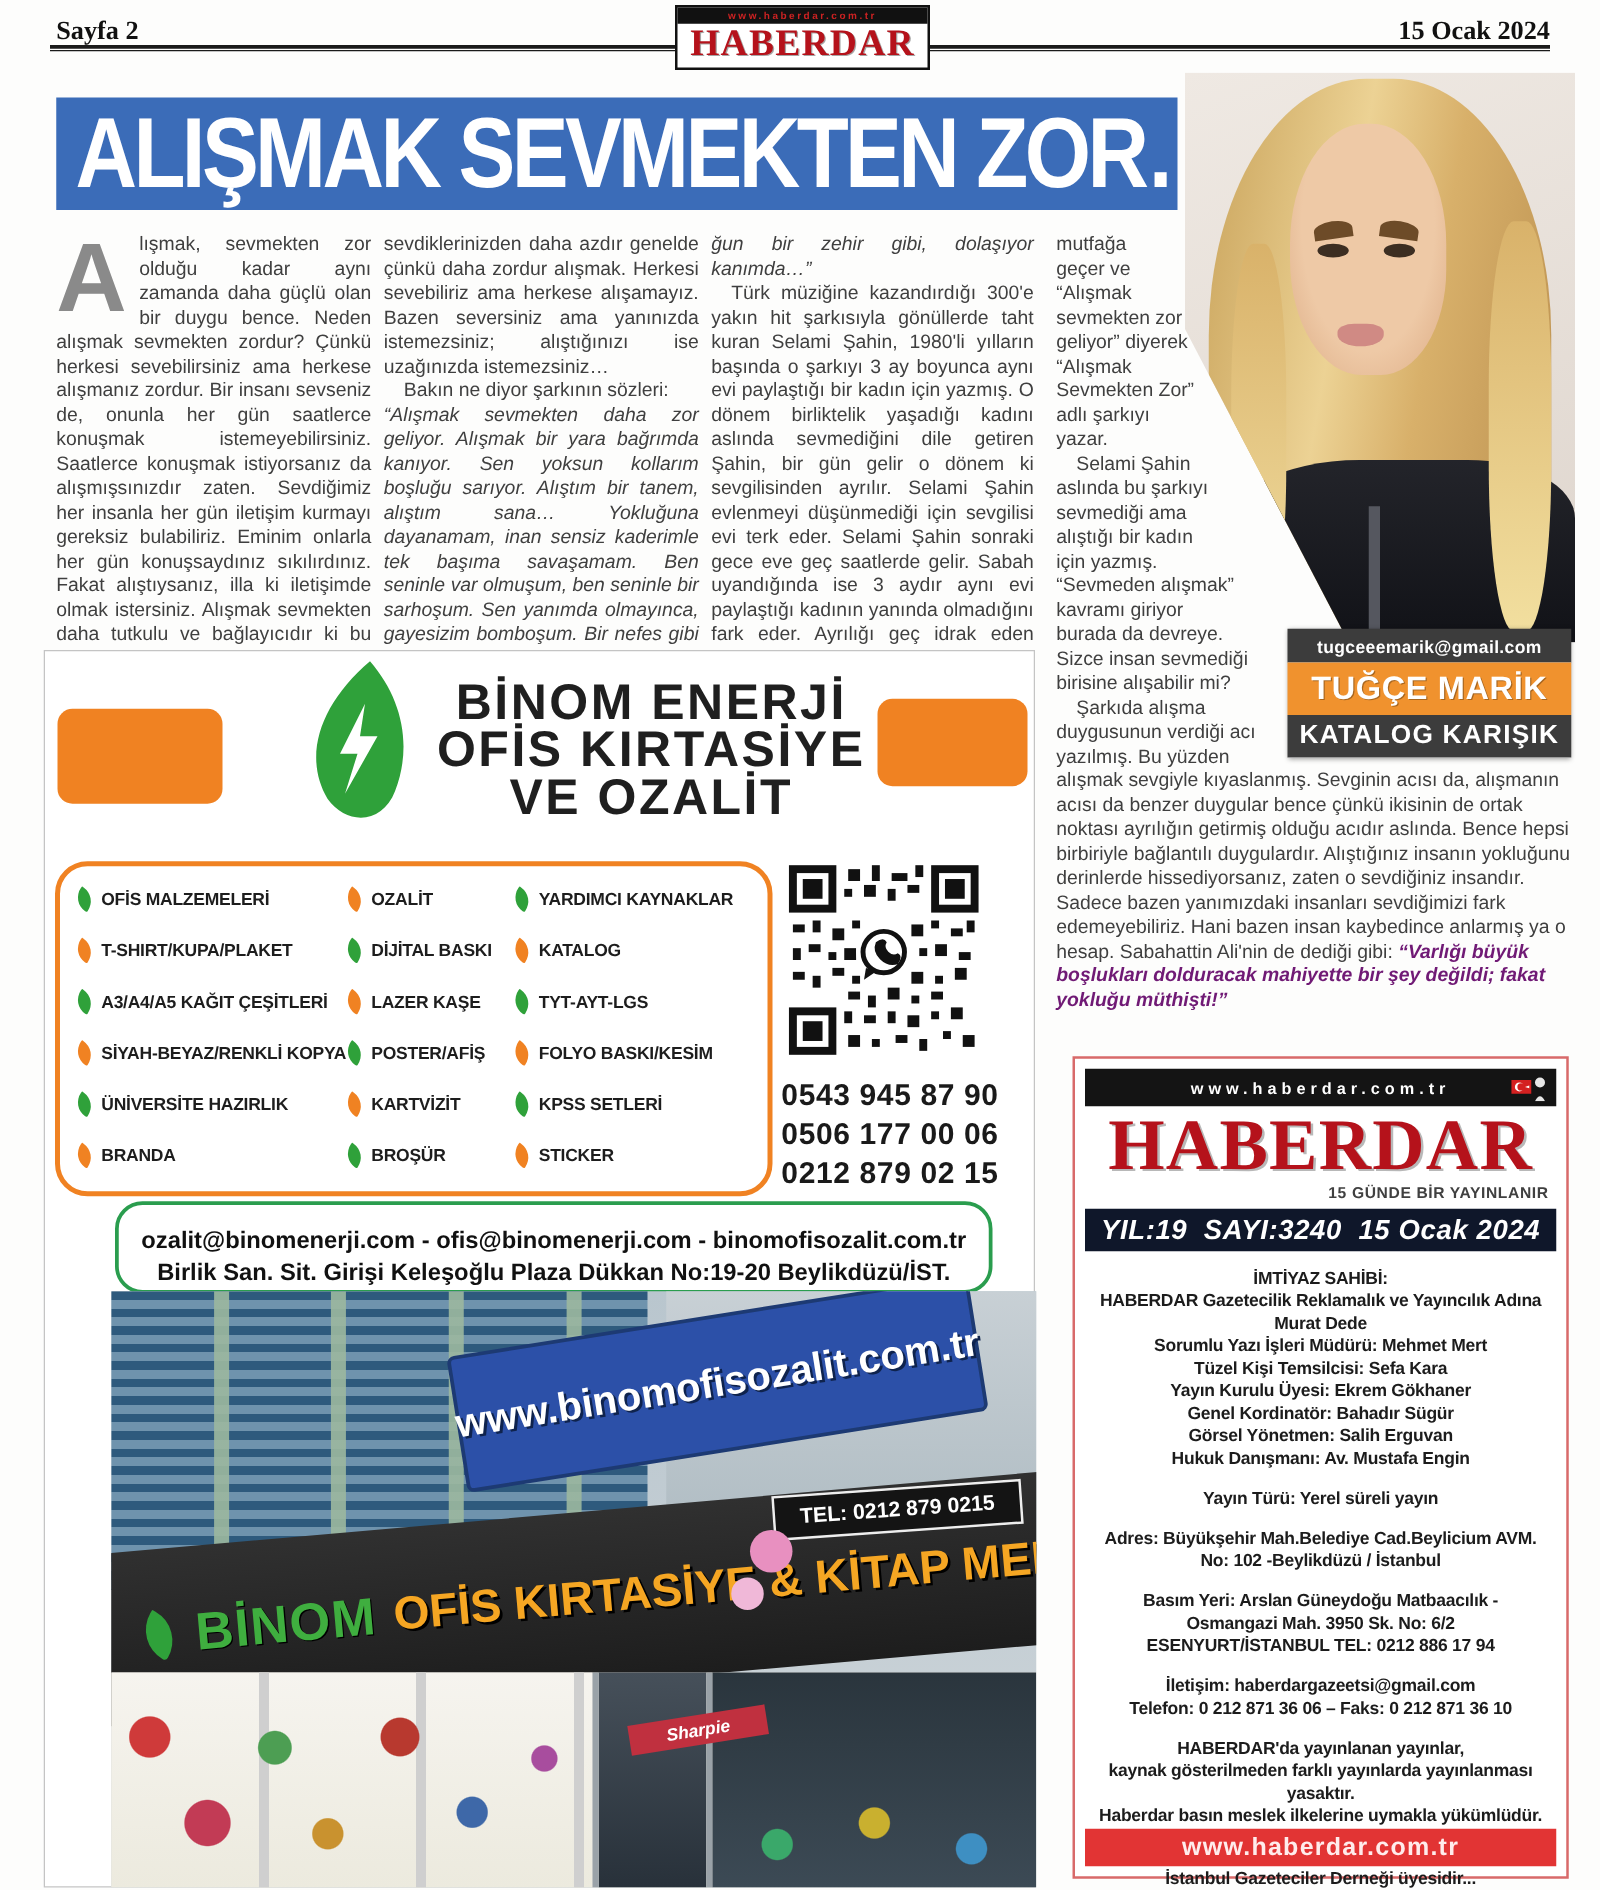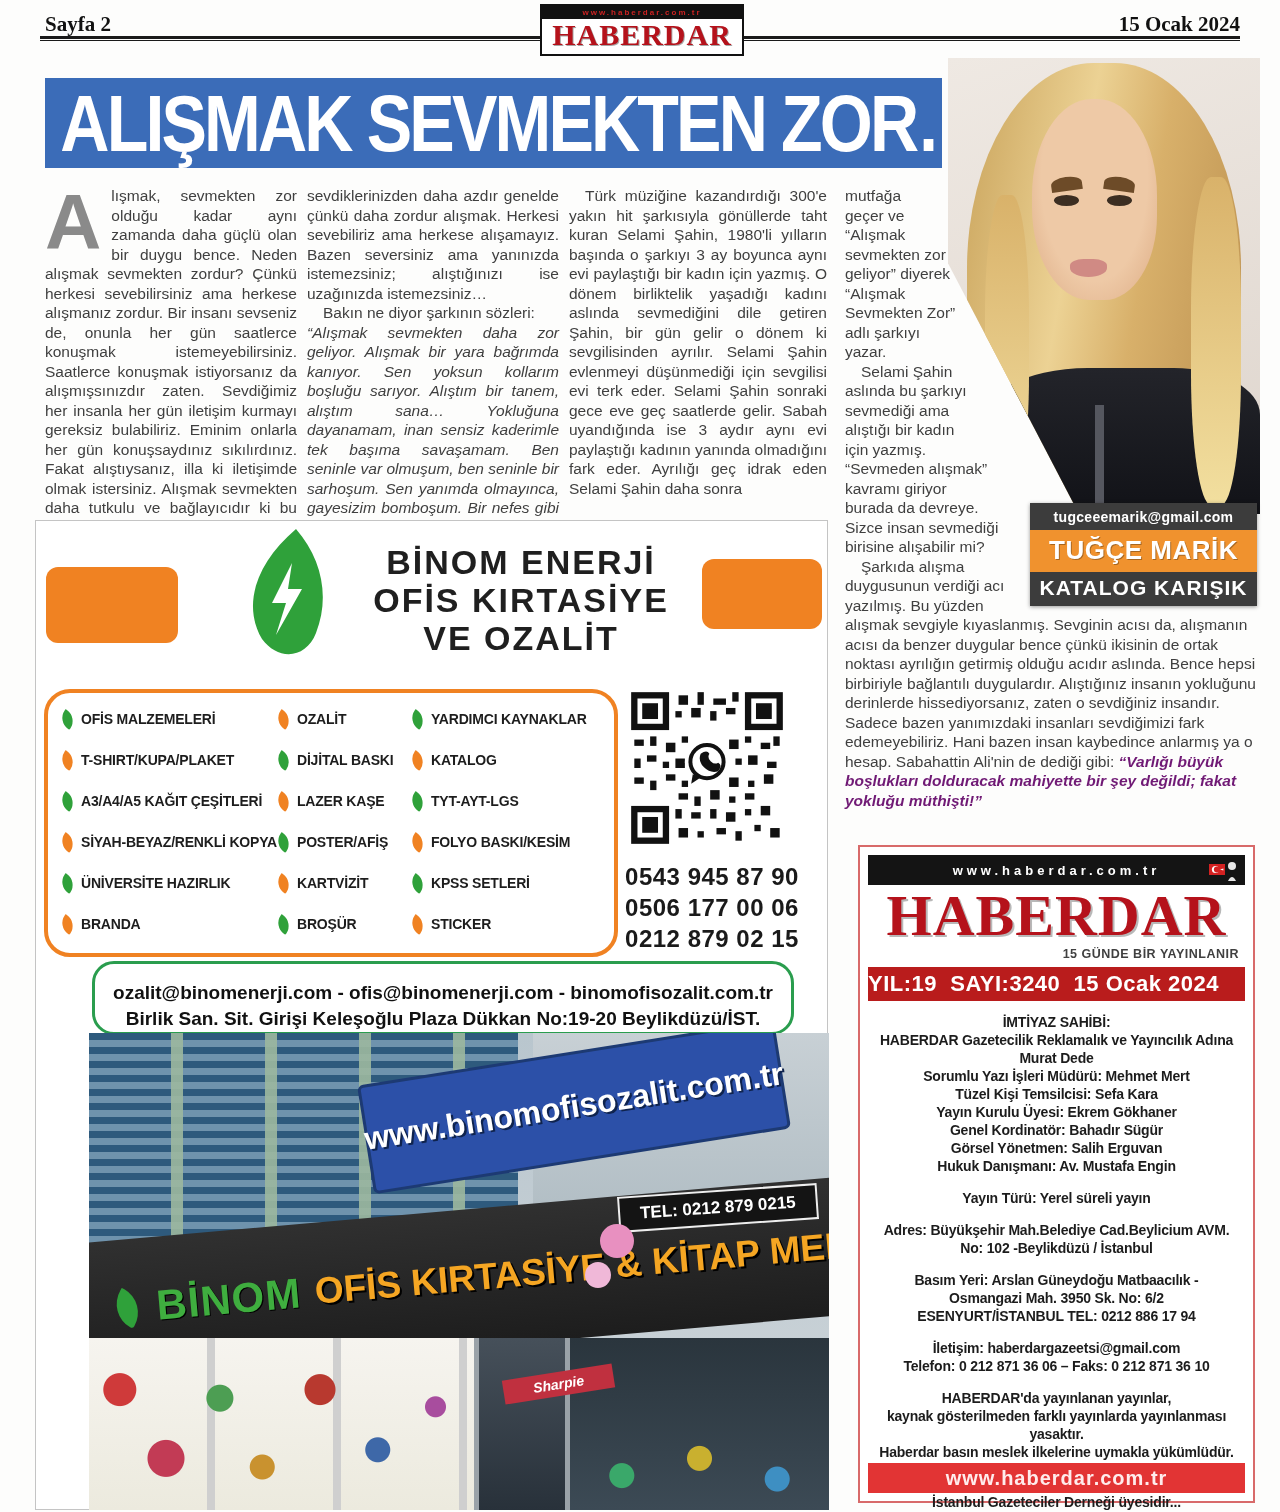--- a/index.html
+++ b/index.html
@@ -81,21 +81,21 @@
     text-align:center; padding:4px 0 6px; letter-spacing:1px; }
   
   .ad { position:absolute; left:35px; top:520px; width:793px; height:990px;
     background:#fff; border:1px solid #c4c4c4; }
   .ad-orange-left  { position:absolute; left:10px;  top:46px; width:132px; height:76px;
     background:#f08222; border-radius:12px; }
   .ad-orange-right { position:absolute; left:666px; top:38px; width:120px; height:70px;
     background:#f08222; border-radius:12px; }
   .ad-leaf { position:absolute; left:196px; top:4px; width:104px; height:140px; }
   .ad-title { position:absolute; left:300px; top:22px; width:370px; text-align:center;
-    font-weight:700; font-size:34px; line-height:38px; color:#1f1f1f; letter-spacing:2px; }
+    font-weight:700; font-size:40px; line-height:38px; color:#1f1f1f; letter-spacing:2px; }
   .svc-frame { position:absolute; left:8px; top:168px; width:574px; height:268px;
     border:4px solid #f08222; border-radius:26px; }
   .svc-col { position:absolute; top:184px; }
   .svc-c1 { left:24px;  width:212px; }
   .svc-c2 { left:240px; width:132px; }
   .svc-c3 { left:374px; width:200px; }
   .svc-item { display:flex; align-items:center; height:28px; margin-bottom:13px; }
   .leaf { display:inline-block; width:15px; height:15px; margin-right:6px; flex:0 0 15px;
     border-radius:2% 90% 10% 90%; transform:rotate(35deg); }
   .leaf.g { background:#2fa13a; } .leaf.o { background:#f08222; }
@@ -167,22 +167,22 @@
     background:#fff; border:2px solid #d86a6a; }
   .mast-bar1 { position:absolute; left:8px; top:8px; width:377px; height:30px; background:#141414;
     display:flex; align-items:center; justify-content:center; gap:8px; }
   .mast-bar1 span { color:#fff; font-size:13px; font-weight:700; letter-spacing:4px; }
   .mast-flag { position:absolute; right:6px; top:4px; }
   .mast-brand { position:absolute; left:0; top:40px; width:100%; text-align:center;
     font-family:"Liberation Serif", serif; font-weight:700; font-size:58px; color:#b5121b;
     letter-spacing:1px; text-shadow:2px 2px 0 rgba(0,0,0,.28); line-height:1; }
   .mast-tag { position:absolute; right:14px; top:100px; font-weight:700; font-size:12.5px;
     color:#404040; letter-spacing:.5px; }
-  .mast-bar2 { position:absolute; left:8px; top:120px; width:377px; height:34px; background:#b91c1c;
-    display:flex; align-items:center; justify-content:flex-start; }
+  .mast-bar2 { position:absolute; left:8px; top:120px; width:377px; height:34px; background:#0f172a;
+    display:flex; align-items:center; justify-content:center;font-style:italic; }
   .mast-bar2 span { color:#fff; font-weight:700; font-size:22px; white-space:pre-wrap;
     letter-spacing:.5px; }
   .imprint { position:absolute; left:10px; top:166px; width:373px; text-align:center;
     color:#1c1c1c; }
   .imp-block { margin-bottom:14px; }
   .imp-block div { font-weight:700; font-size:14px; line-height:18px; letter-spacing:-.2px; }
   .mast-redbar { position:absolute; left:8px; top:616px; width:377px; height:30px;
     background:#e23434; display:flex; align-items:center; justify-content:center; }
   .mast-redbar span { color:#ffecec; font-weight:700; font-size:20px; letter-spacing:1px; }
 </style>
@@ -206,20 +206,21 @@
   <div class="acol col1">
     <span class="dropcap">A</span>
     <span>lışmak, sevmekten zor olduğu kadar aynı zamanda daha güçlü olan bir duygu bence. Neden alışmak sevmekten zordur? Çünkü herkesi sevebilirsiniz ama herkese alışmanız zordur. Bir insanı sevseniz de, onunla her gün saatlerce konuşmak istemeyebilirsiniz. Saatlerce konuşmak istiyorsanız da alışmışsınızdır zaten. Sevdiğimiz her insanla her gün iletişim kurmayı gereksiz bulabiliriz. Eminim onlarla her gün konuşsaydınız sıkılırdınız. Fakat alıştıysanız, illa ki iletişimde olmak istersiniz. Alışmak sevmekten daha tutkulu ve bağlayıcıdır ki bu yüzden de belki de daha güçlüdür. Alıştıklarınız</span>
   </div>
   <div class="acol col2">
     <div>sevdiklerinizden daha azdır genelde çünkü daha zordur alışmak. Herkesi sevebiliriz ama herkese alışamayız. Bazen seversiniz ama yanınızda istemezsiniz; alıştığınızı ise uzağınızda istemezsiniz…</div>
     <div class="indent">Bakın ne diyor şarkının sözleri:</div>
     <div class="lyrics">“Alışmak sevmekten daha zor geliyor. Alışmak bir yara bağrımda kanıyor. Sen yoksun kollarım boşluğu sarıyor. Alıştım bir tanem, alıştım sana… Yokluğuna dayanamam, inan sensiz kaderimle tek başıma savaşamam. Ben seninle var olmuşum, ben seninle bir sarhoşum. Sen yanımda olmayınca, gayesizim bomboşum. Bir nefes gibi muhtacım sevilmeye, sevmeye! Yoklu-</div>
   </div>
   <div class="acol col3">
+    <div class="lyrics">ğun bir zehir gibi, dolaşıyor kanımda…”</div>
     <div class="indent">Türk müziğine kazandırdığı 300'e yakın hit şarkısıyla gönüllerde taht kuran Selami Şahin, 1980'li yılların başında o şarkıyı 3 ay boyunca aynı evi paylaştığı bir kadın için yazmış. O dönem birliktelik yaşadığı kadını aslında sevmediğini dile getiren Şahin, bir gün gelir o dönem ki sevgilisinden ayrılır. Selami Şahin evlenmeyi düşünmediği için sevgilisi evi terk eder. Selami Şahin sonraki gece eve geç saatlerde gelir. Sabah uyandığında ise 3 aydır aynı evi paylaştığı kadının yanında olmadığını fark eder. Ayrılığı geç idrak eden Selami Şahin daha sonra</div>
   </div>
 
   <div class="photo">
     <div class="ph-hair"></div>
     <div class="ph-face"></div>
     <div class="ph-brow-l"></div>
     <div class="ph-brow-r"></div>
     <div class="ph-eye-l"></div>
     <div class="ph-eye-r"></div>

